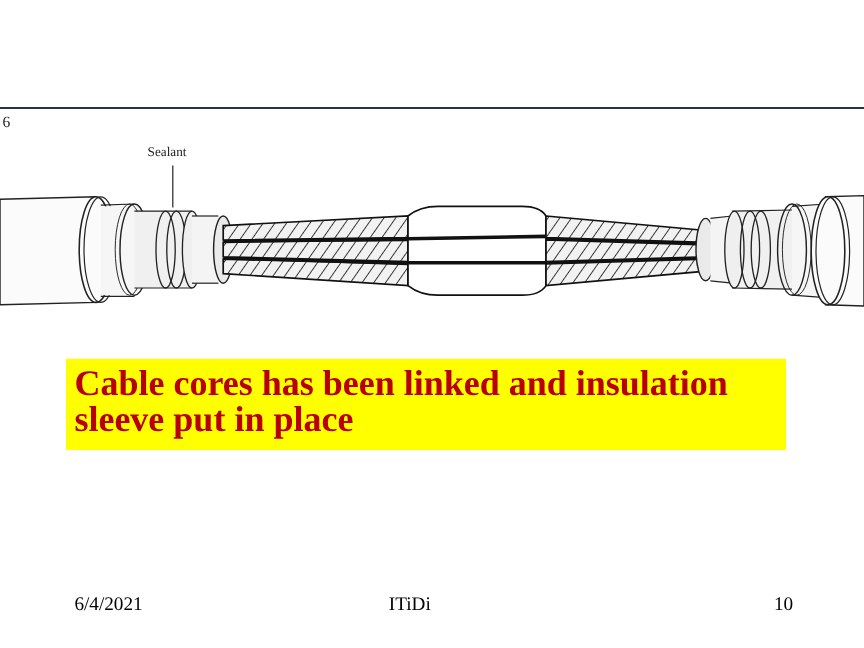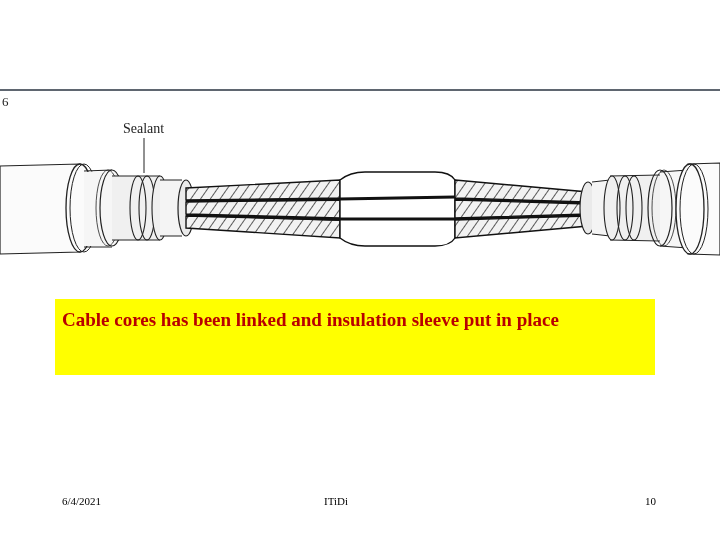--- a/index.html
+++ b/index.html
@@ -9,33 +9,33 @@
       font-family: "Liberation Serif", "DejaVu Serif", serif;
     }
     .figure {
       position: absolute; left: 0; top: 80px; width: 720px; height: 215px;
     }
     .figure svg { display: block; }
     .fig-label {
       position: absolute; font-family: "Liberation Serif", serif; color: #222;
     }
     .fig-number { left: 2px; top: 94px; font-size: 13px; }
-    .sealant-label { left: 123px; top: 121px; font-size: 14px; }
+    .sealant-label { left: 123px; top: 121px; font-size: 11px; }
     .caption-box {
       position: absolute; left: 55px; top: 299px; width: 600px; height: 76px;
       background: #ffff00;
       box-sizing: border-box; padding: 6px 7px;
     }
     .caption-text {
       font-family: "Liberation Serif", serif; font-weight: bold;
-      font-size: 19px; line-height: 30px; color: #b80000;
+      font-size: 30px; line-height: 30px; color: #b80000;
       margin: 0;
     }
     .footer-item {
-      position: absolute; top: 495px; font-size: 11px; color: #000;
+      position: absolute; top: 495px; font-size: 16px; color: #000;
       font-family: "Liberation Serif", serif;
     }
     .footer-date { left: 62px; }
     .footer-org { left: 324px; }
     .footer-page { left: 645px; }
   </style>
 </head>
 <body>
 
 <div class="figure">

